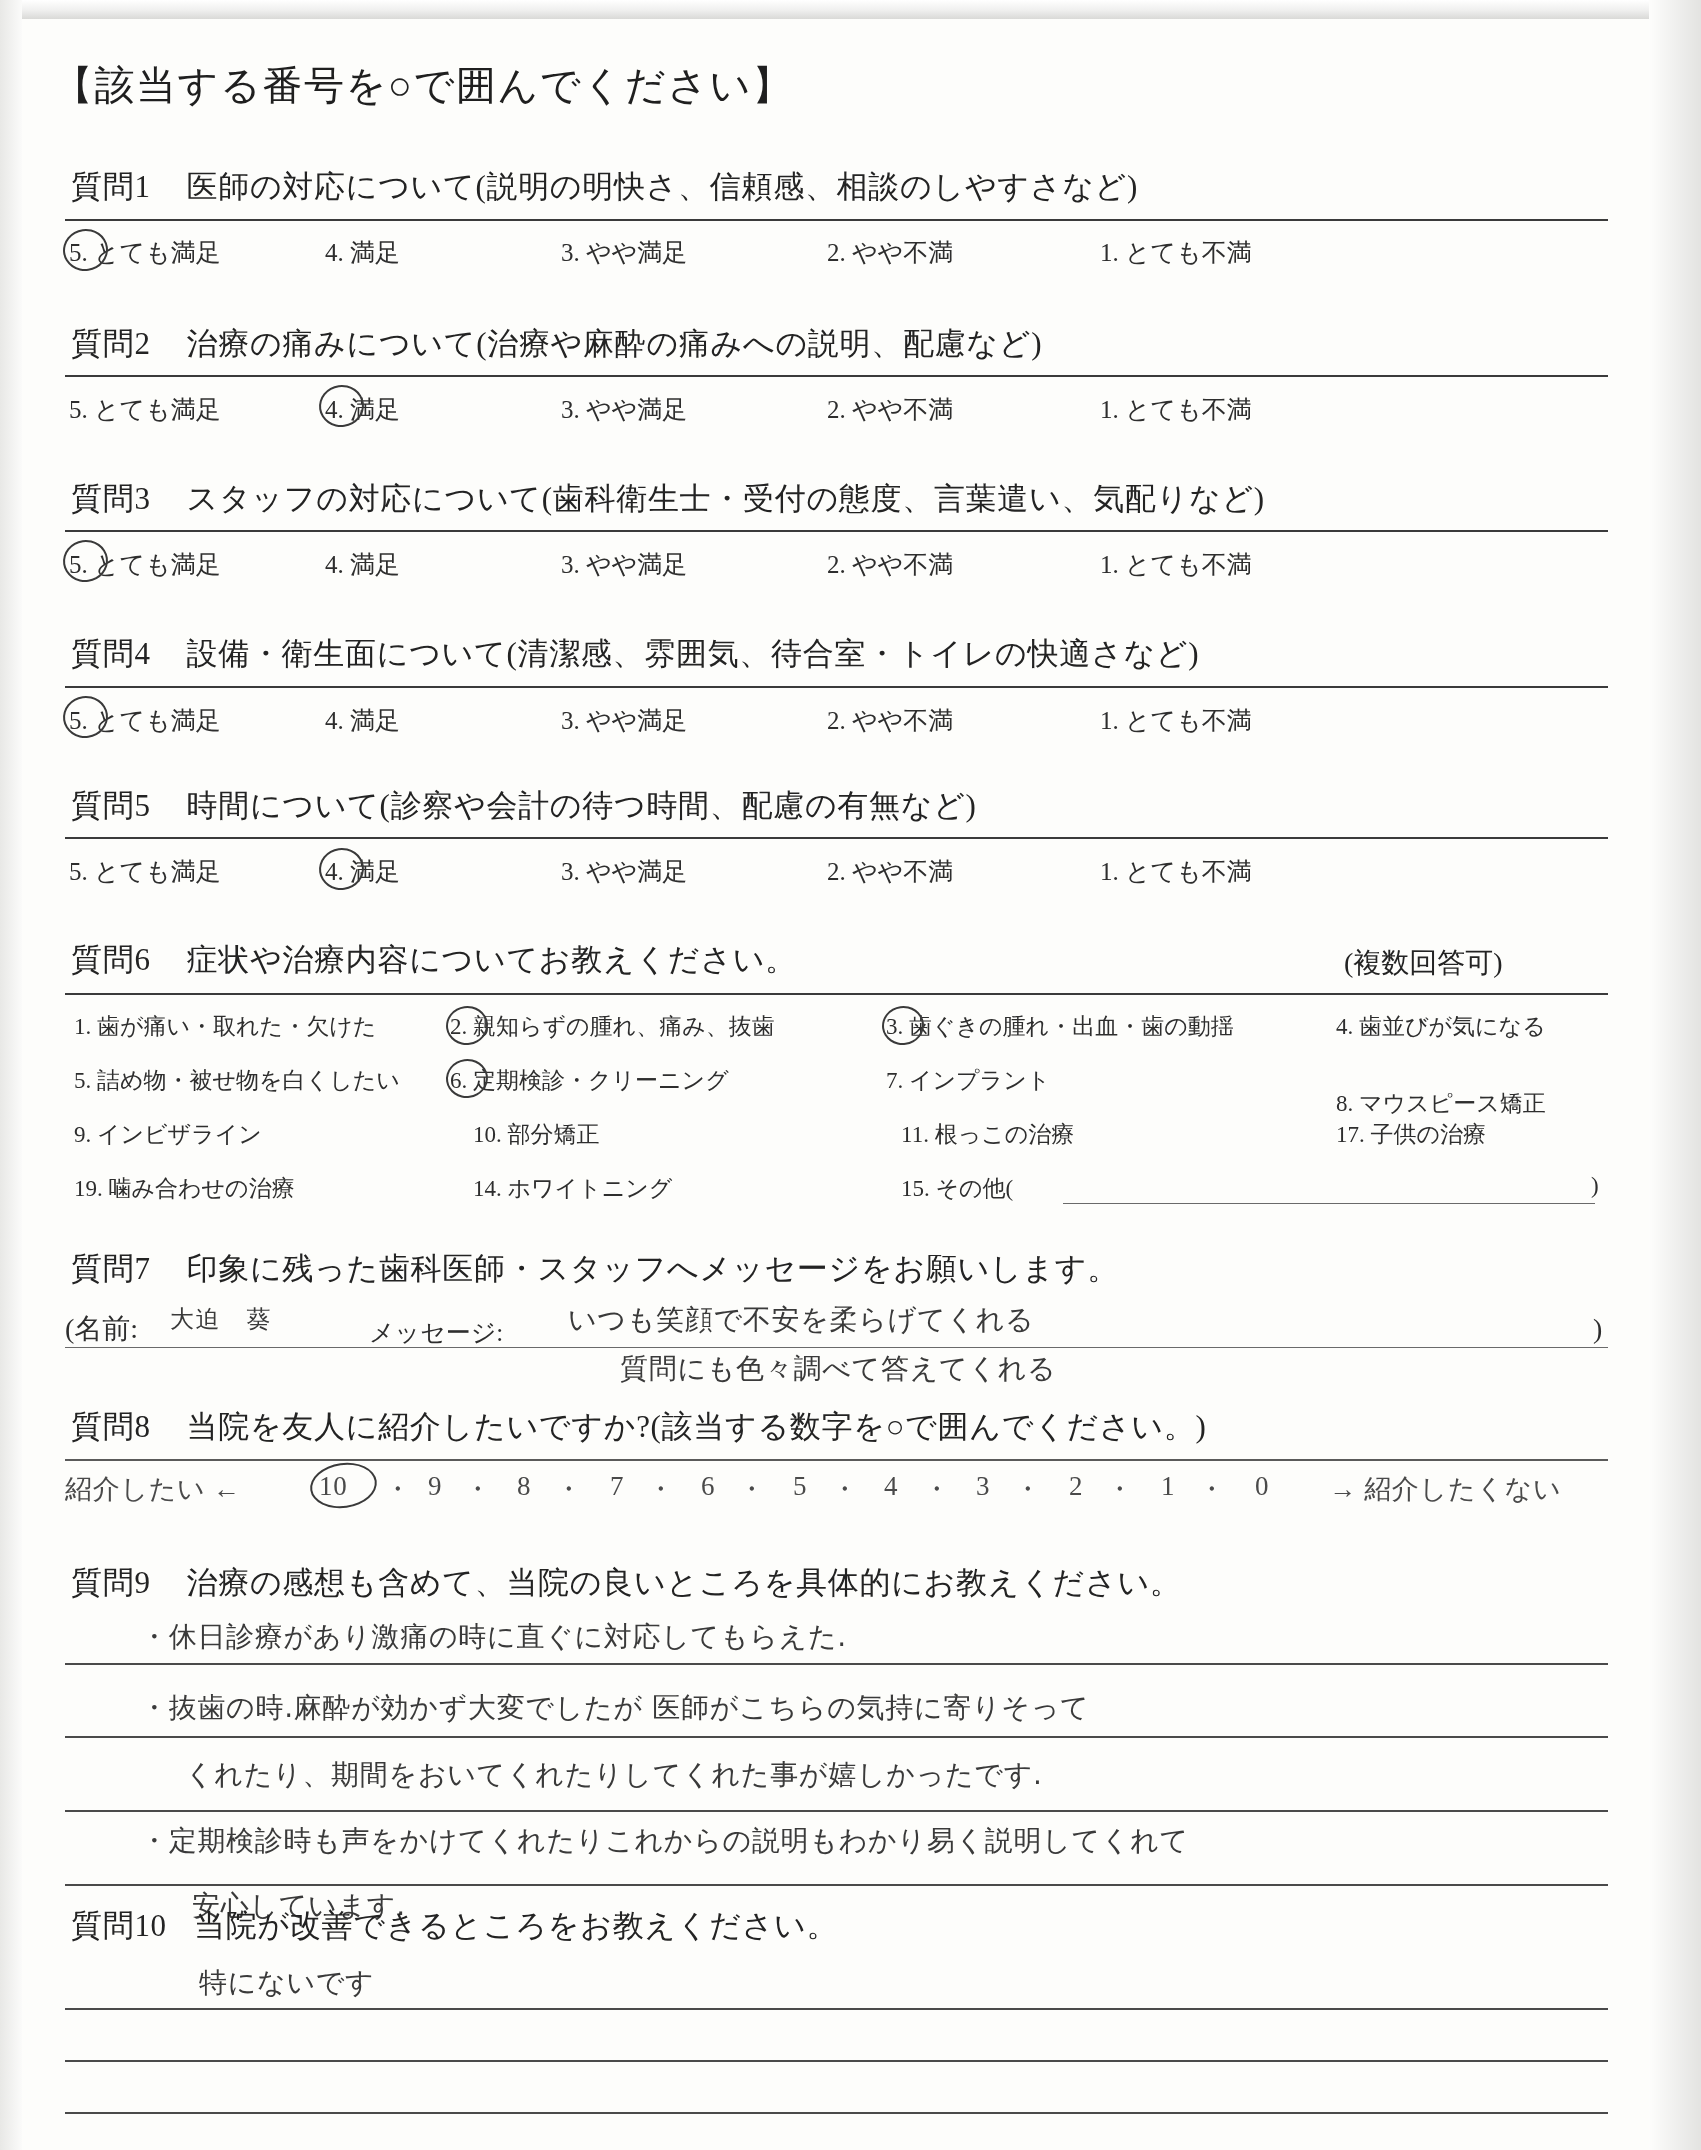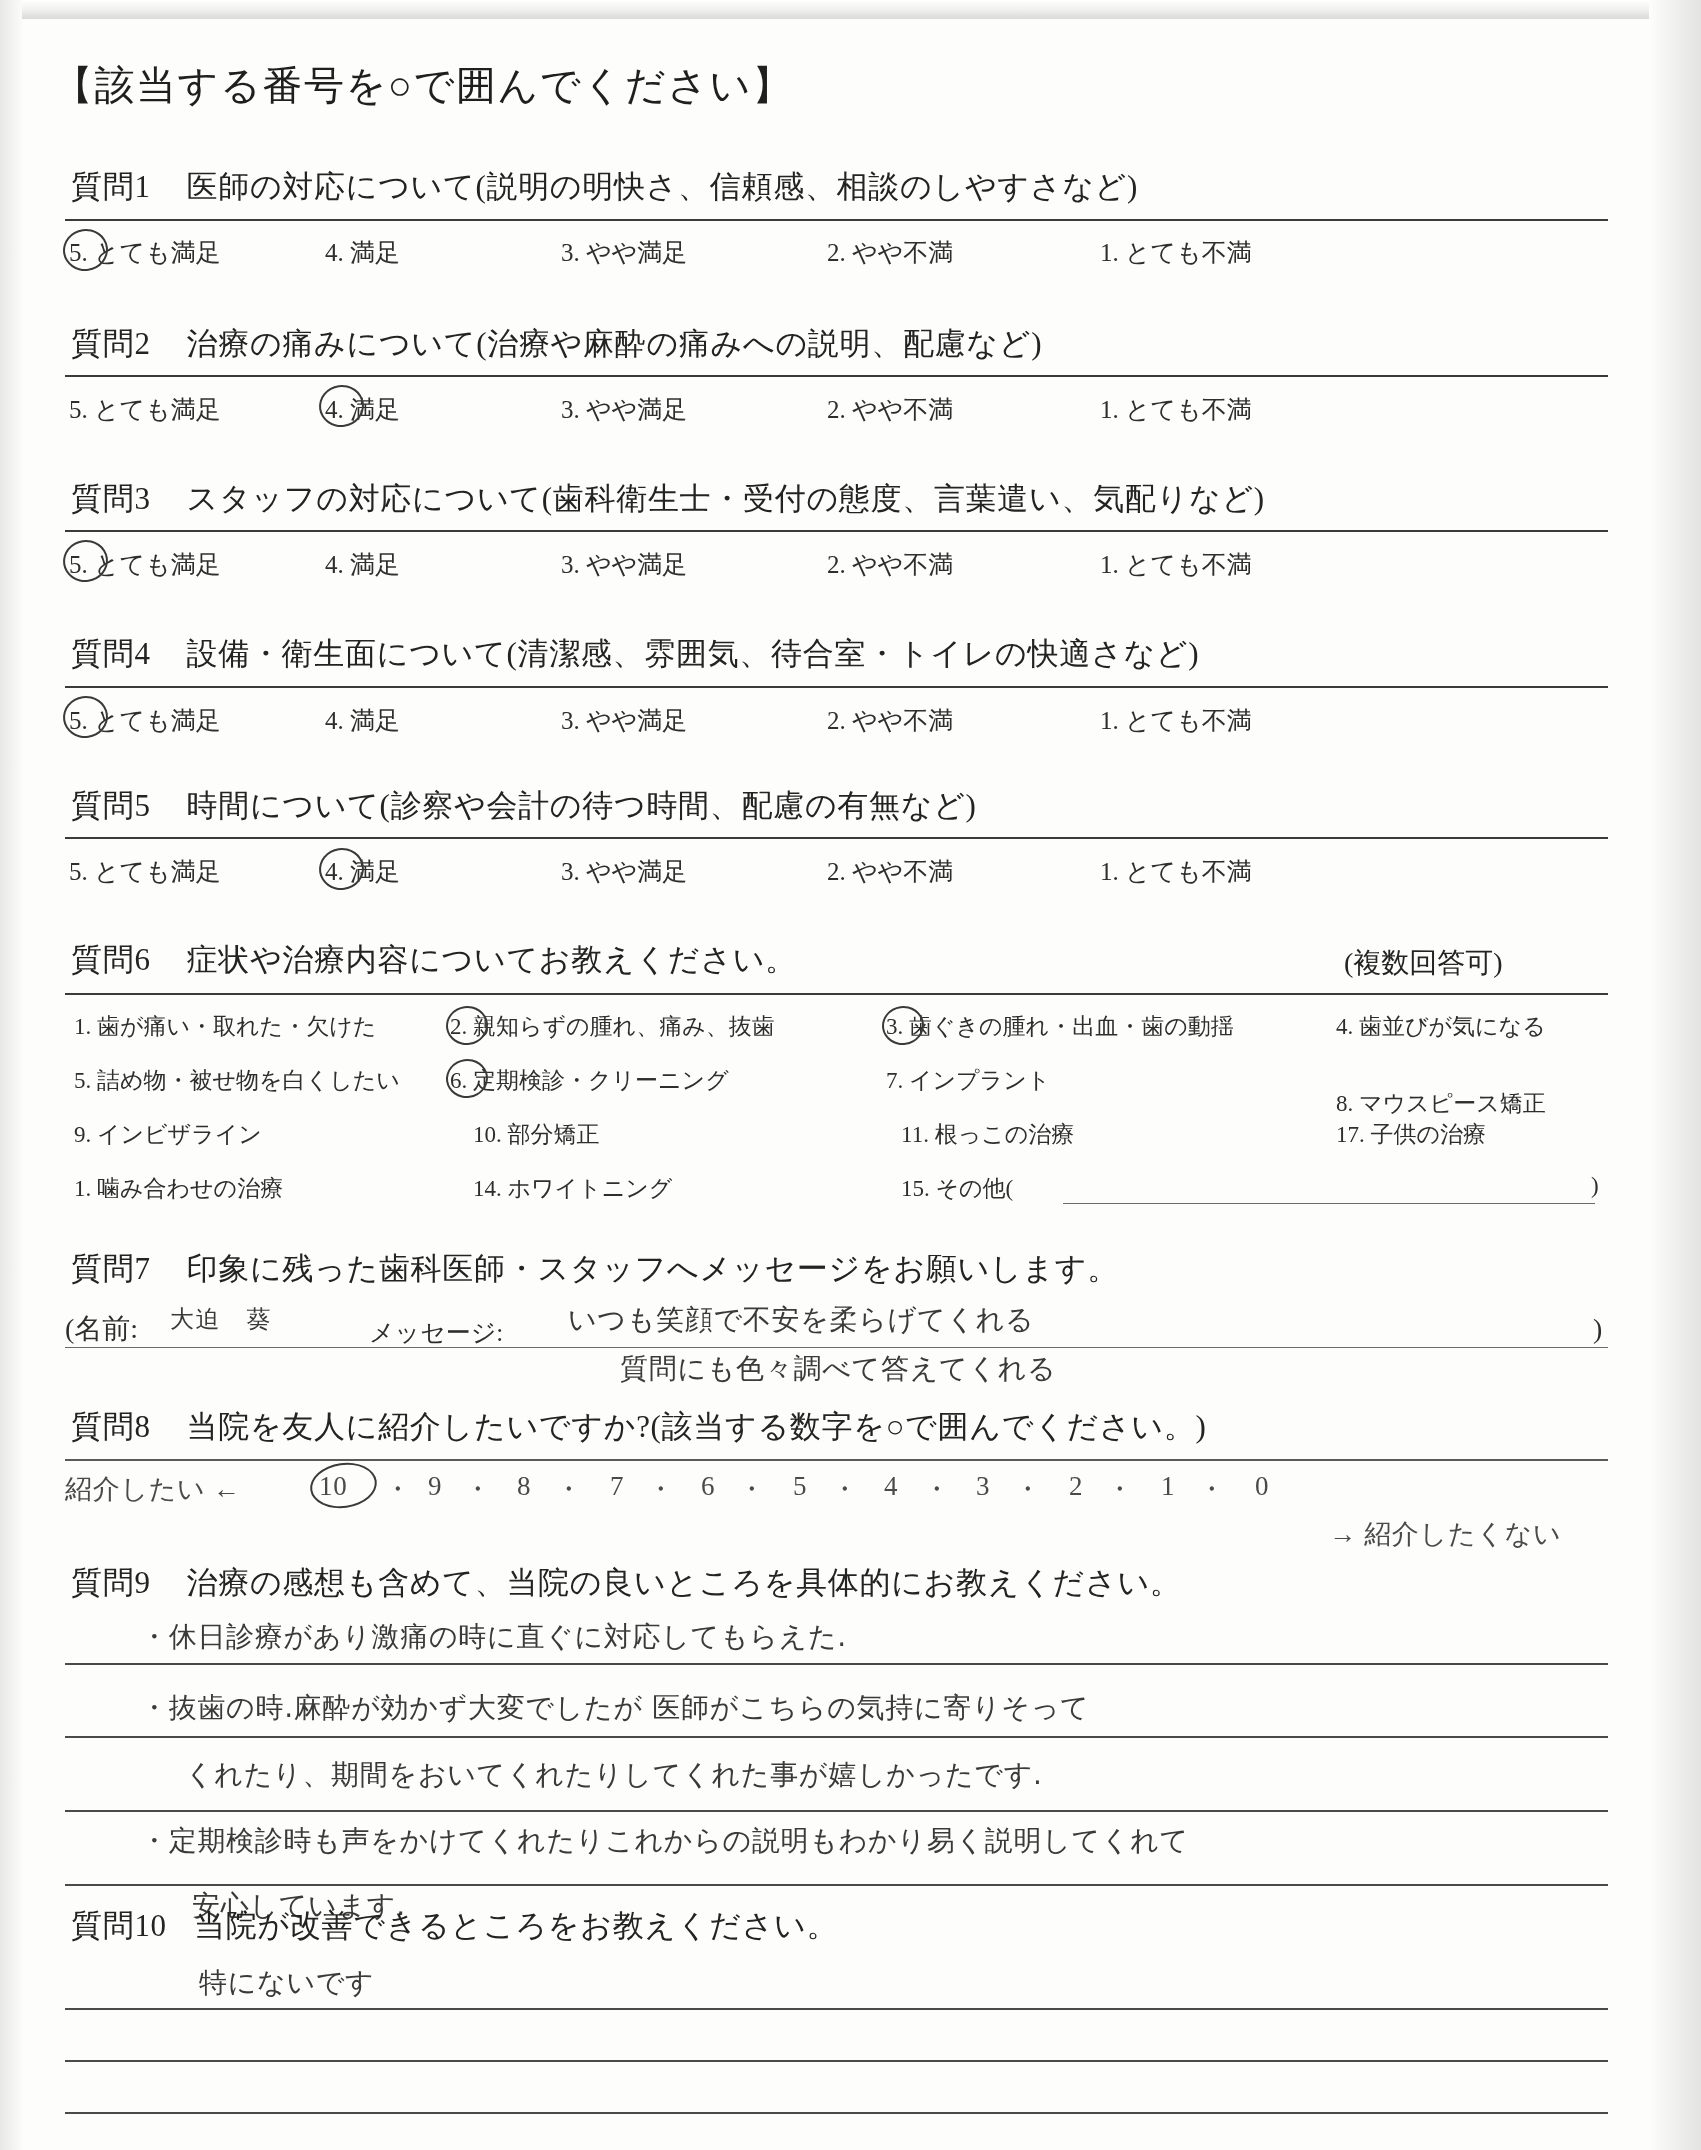--- a/index.html
+++ b/index.html
@@ -210,21 +210,21 @@
     <div class="opt small" style="left:450px; top:1065px;">6. 定期検診・クリーニング</div>
     <div class="opt small" style="left:886px; top:1065px;">7. インプラント</div>
     <div class="opt small" style="left:1336px; top:1065px;margin-top:23px;">8. マウスピース矯正</div>
     <div class="circle-mark" style="left:446px; top:1059px; width:38px; height:35px;"></div>
 
     <div class="opt small" style="left:74px; top:1119px;">9. インビザライン</div>
     <div class="opt small" style="left:473px; top:1119px;">10. 部分矯正</div>
     <div class="opt small" style="left:901px; top:1119px;">11. 根っこの治療</div>
     <div class="opt small" style="left:1336px; top:1119px;">17. 子供の治療</div>
 
-    <div class="opt small" style="left:74px; top:1173px;">1. 噛み合わせの治療</div>
+    <div class="opt small" style="left:74px; top:1173px;">19. 噛み合わせの治療</div>
     <div class="opt small" style="left:473px; top:1173px;">14. ホワイトニング</div>
     <div class="opt small" style="left:901px; top:1173px;">15. その他(</div>
     <div class="opt small" style="left:1591px; top:1173px;">)</div>
     <div class="underline light" style="left:1063px; top:1203px; width:532px;"></div>
 
     <div class="q-head" style="top:1248px;">
       <span>質問7</span>
       <span style="display:inline-block;width:19px;"></span>
       <span>印象に残った歯科医師・スタッフへメッセージをお願いします。</span>
     </div>
@@ -257,21 +257,21 @@
     <div class="q8-scale" style="left:831px; top:1471px;">・</div>
     <div class="q8-scale" style="left:884px; top:1471px;">4</div>
     <div class="q8-scale" style="left:923px; top:1471px;">・</div>
     <div class="q8-scale" style="left:976px; top:1471px;">3</div>
     <div class="q8-scale" style="left:1014px; top:1471px;">・</div>
     <div class="q8-scale" style="left:1069px; top:1471px;">2</div>
     <div class="q8-scale" style="left:1106px; top:1471px;">・</div>
     <div class="q8-scale" style="left:1161px; top:1471px;">1</div>
     <div class="q8-scale" style="left:1198px; top:1471px;">・</div>
     <div class="q8-scale" style="left:1255px; top:1471px;">0</div>
-    <div class="q8-scale" style="left:1329px; top:1471px;margin-top:45px;">→ 紹介したくない</div>
+    <div class="q8-scale" style="left:1329px; top:1471px;">→ 紹介したくない</div>
     <div class="circle-mark" style="left:310px; top:1463px; width:63px; height:41px;"></div>
 
     <div class="q-head" style="top:1562px;">
       <span>質問9</span>
       <span style="display:inline-block;width:19px;"></span>
       <span>治療の感想も含めて、当院の良いところを具体的にお教えください。</span>
     </div>
     <div class="underline" style="left:65px; top:1663px; width:1543px;"></div>
     <div class="underline" style="left:65px; top:1736px; width:1543px;"></div>
     <div class="underline" style="left:65px; top:1810px; width:1543px;"></div>

